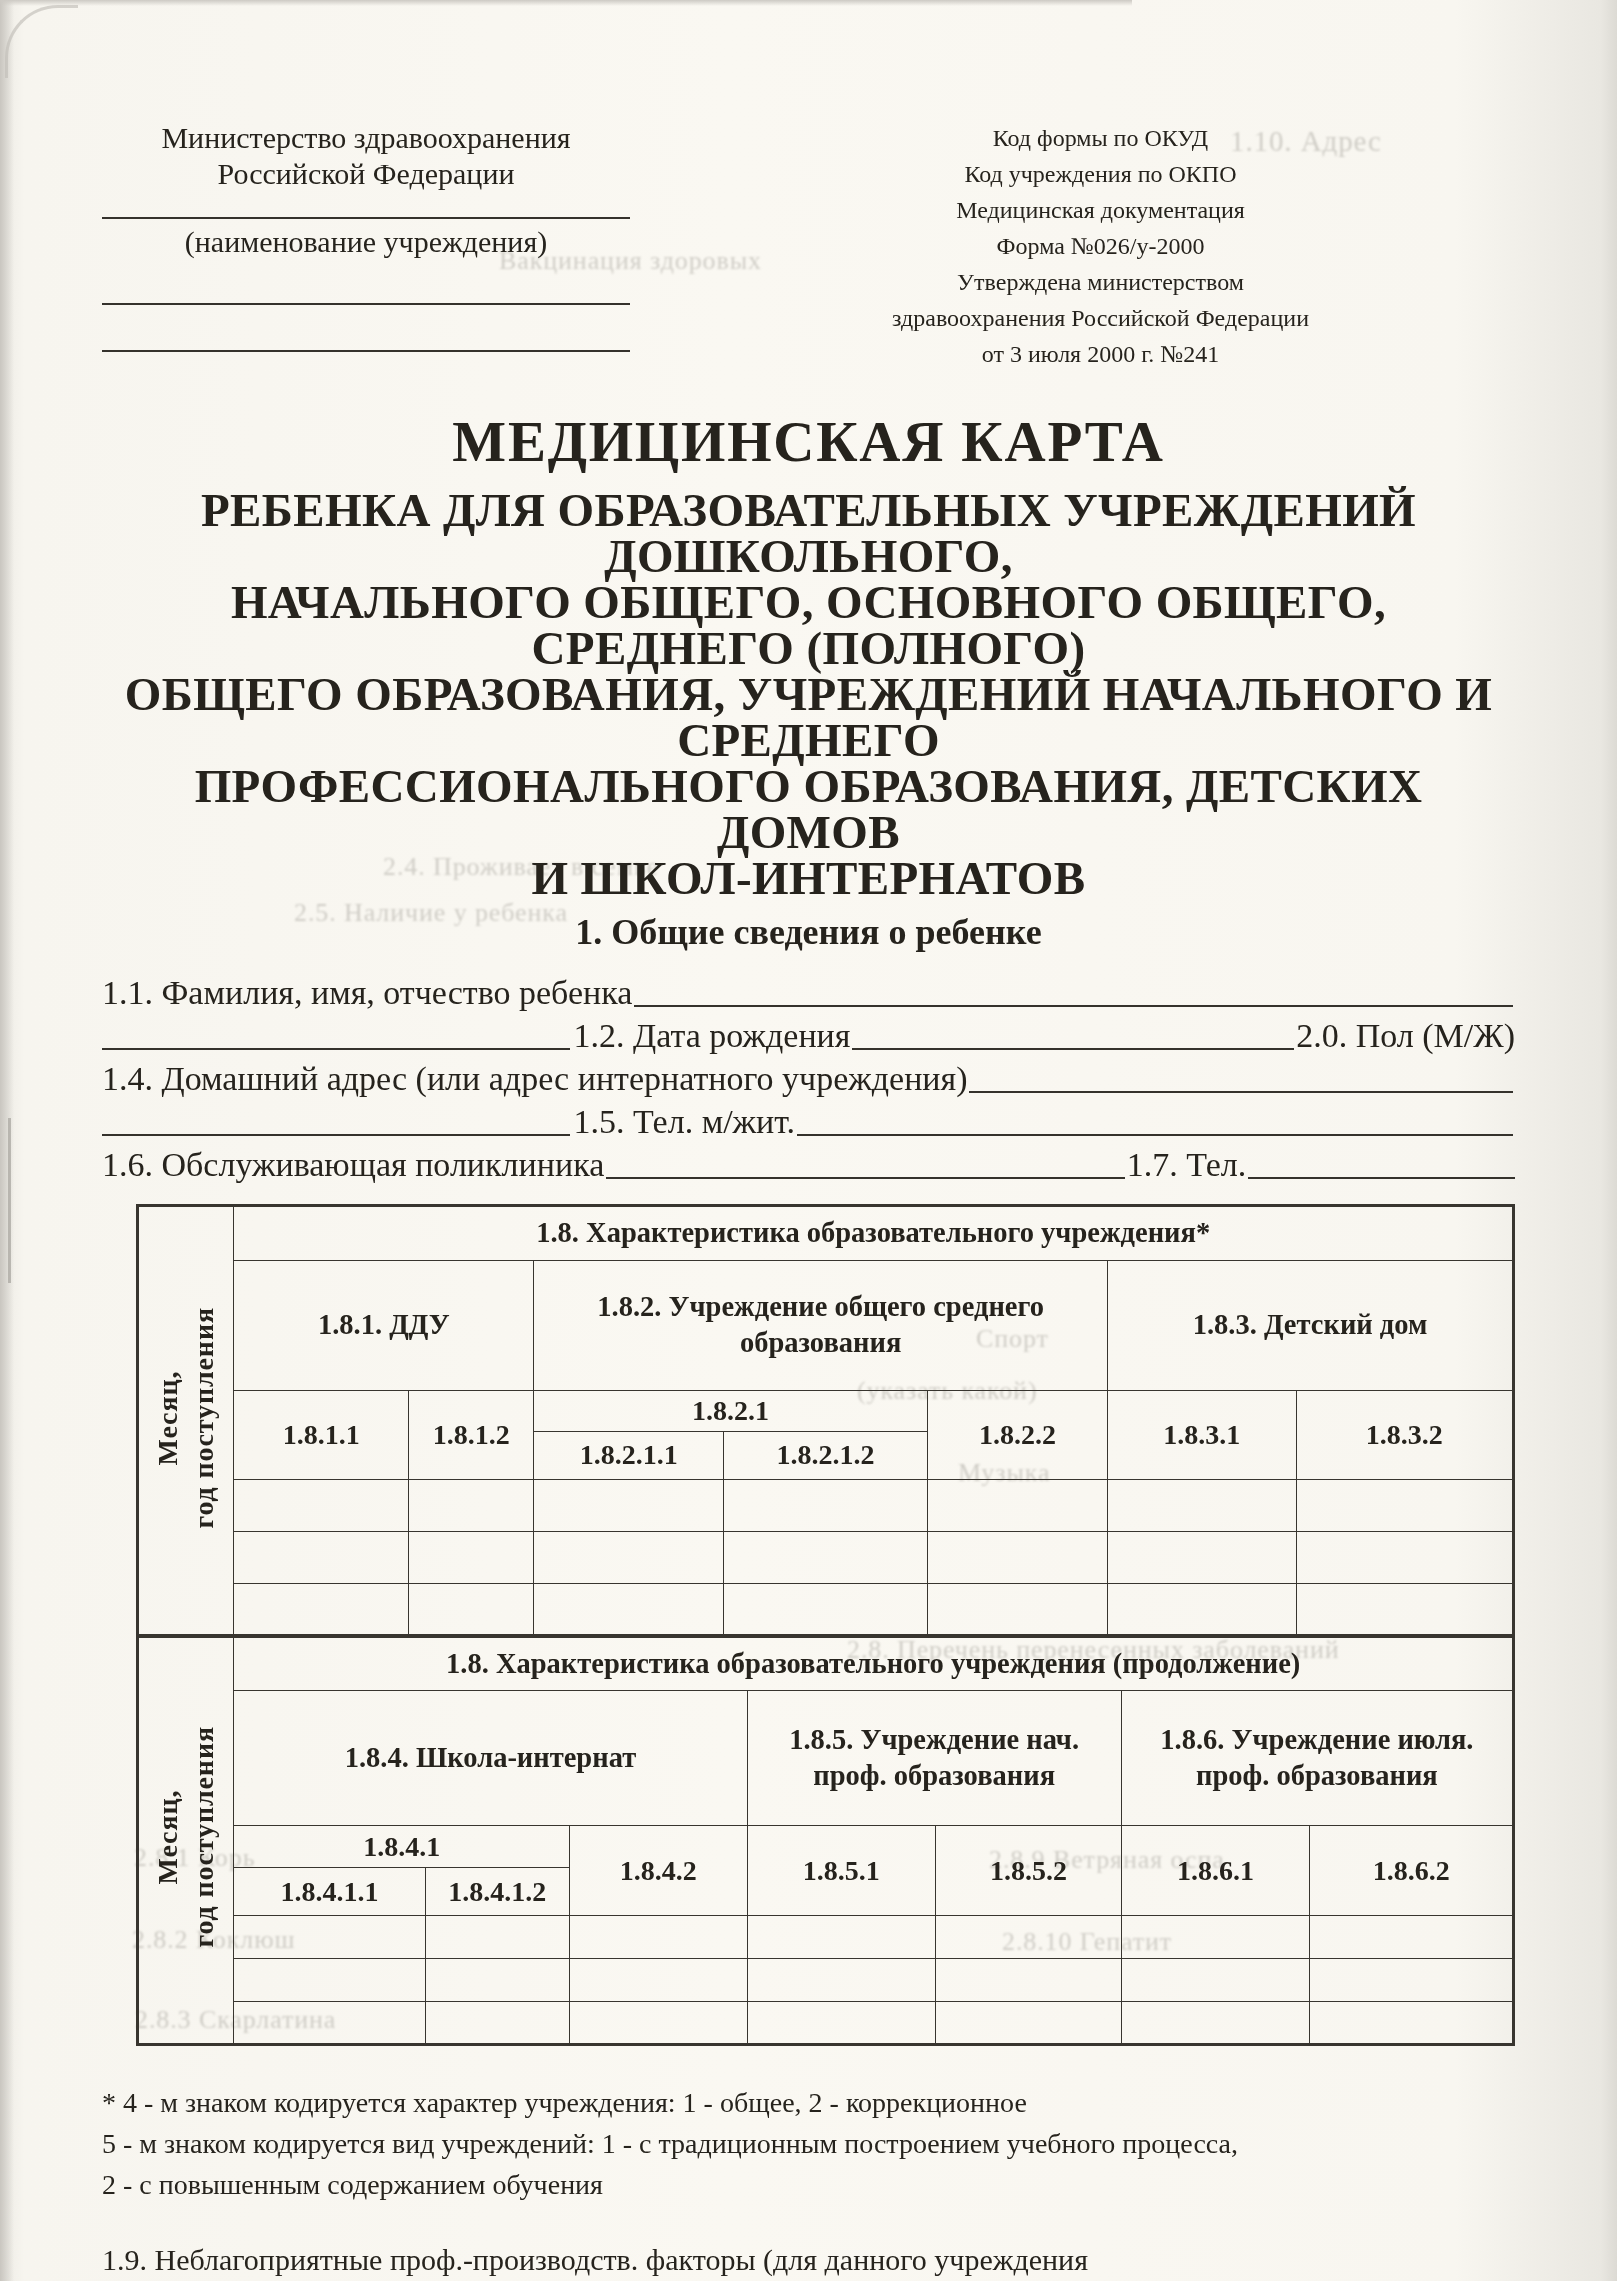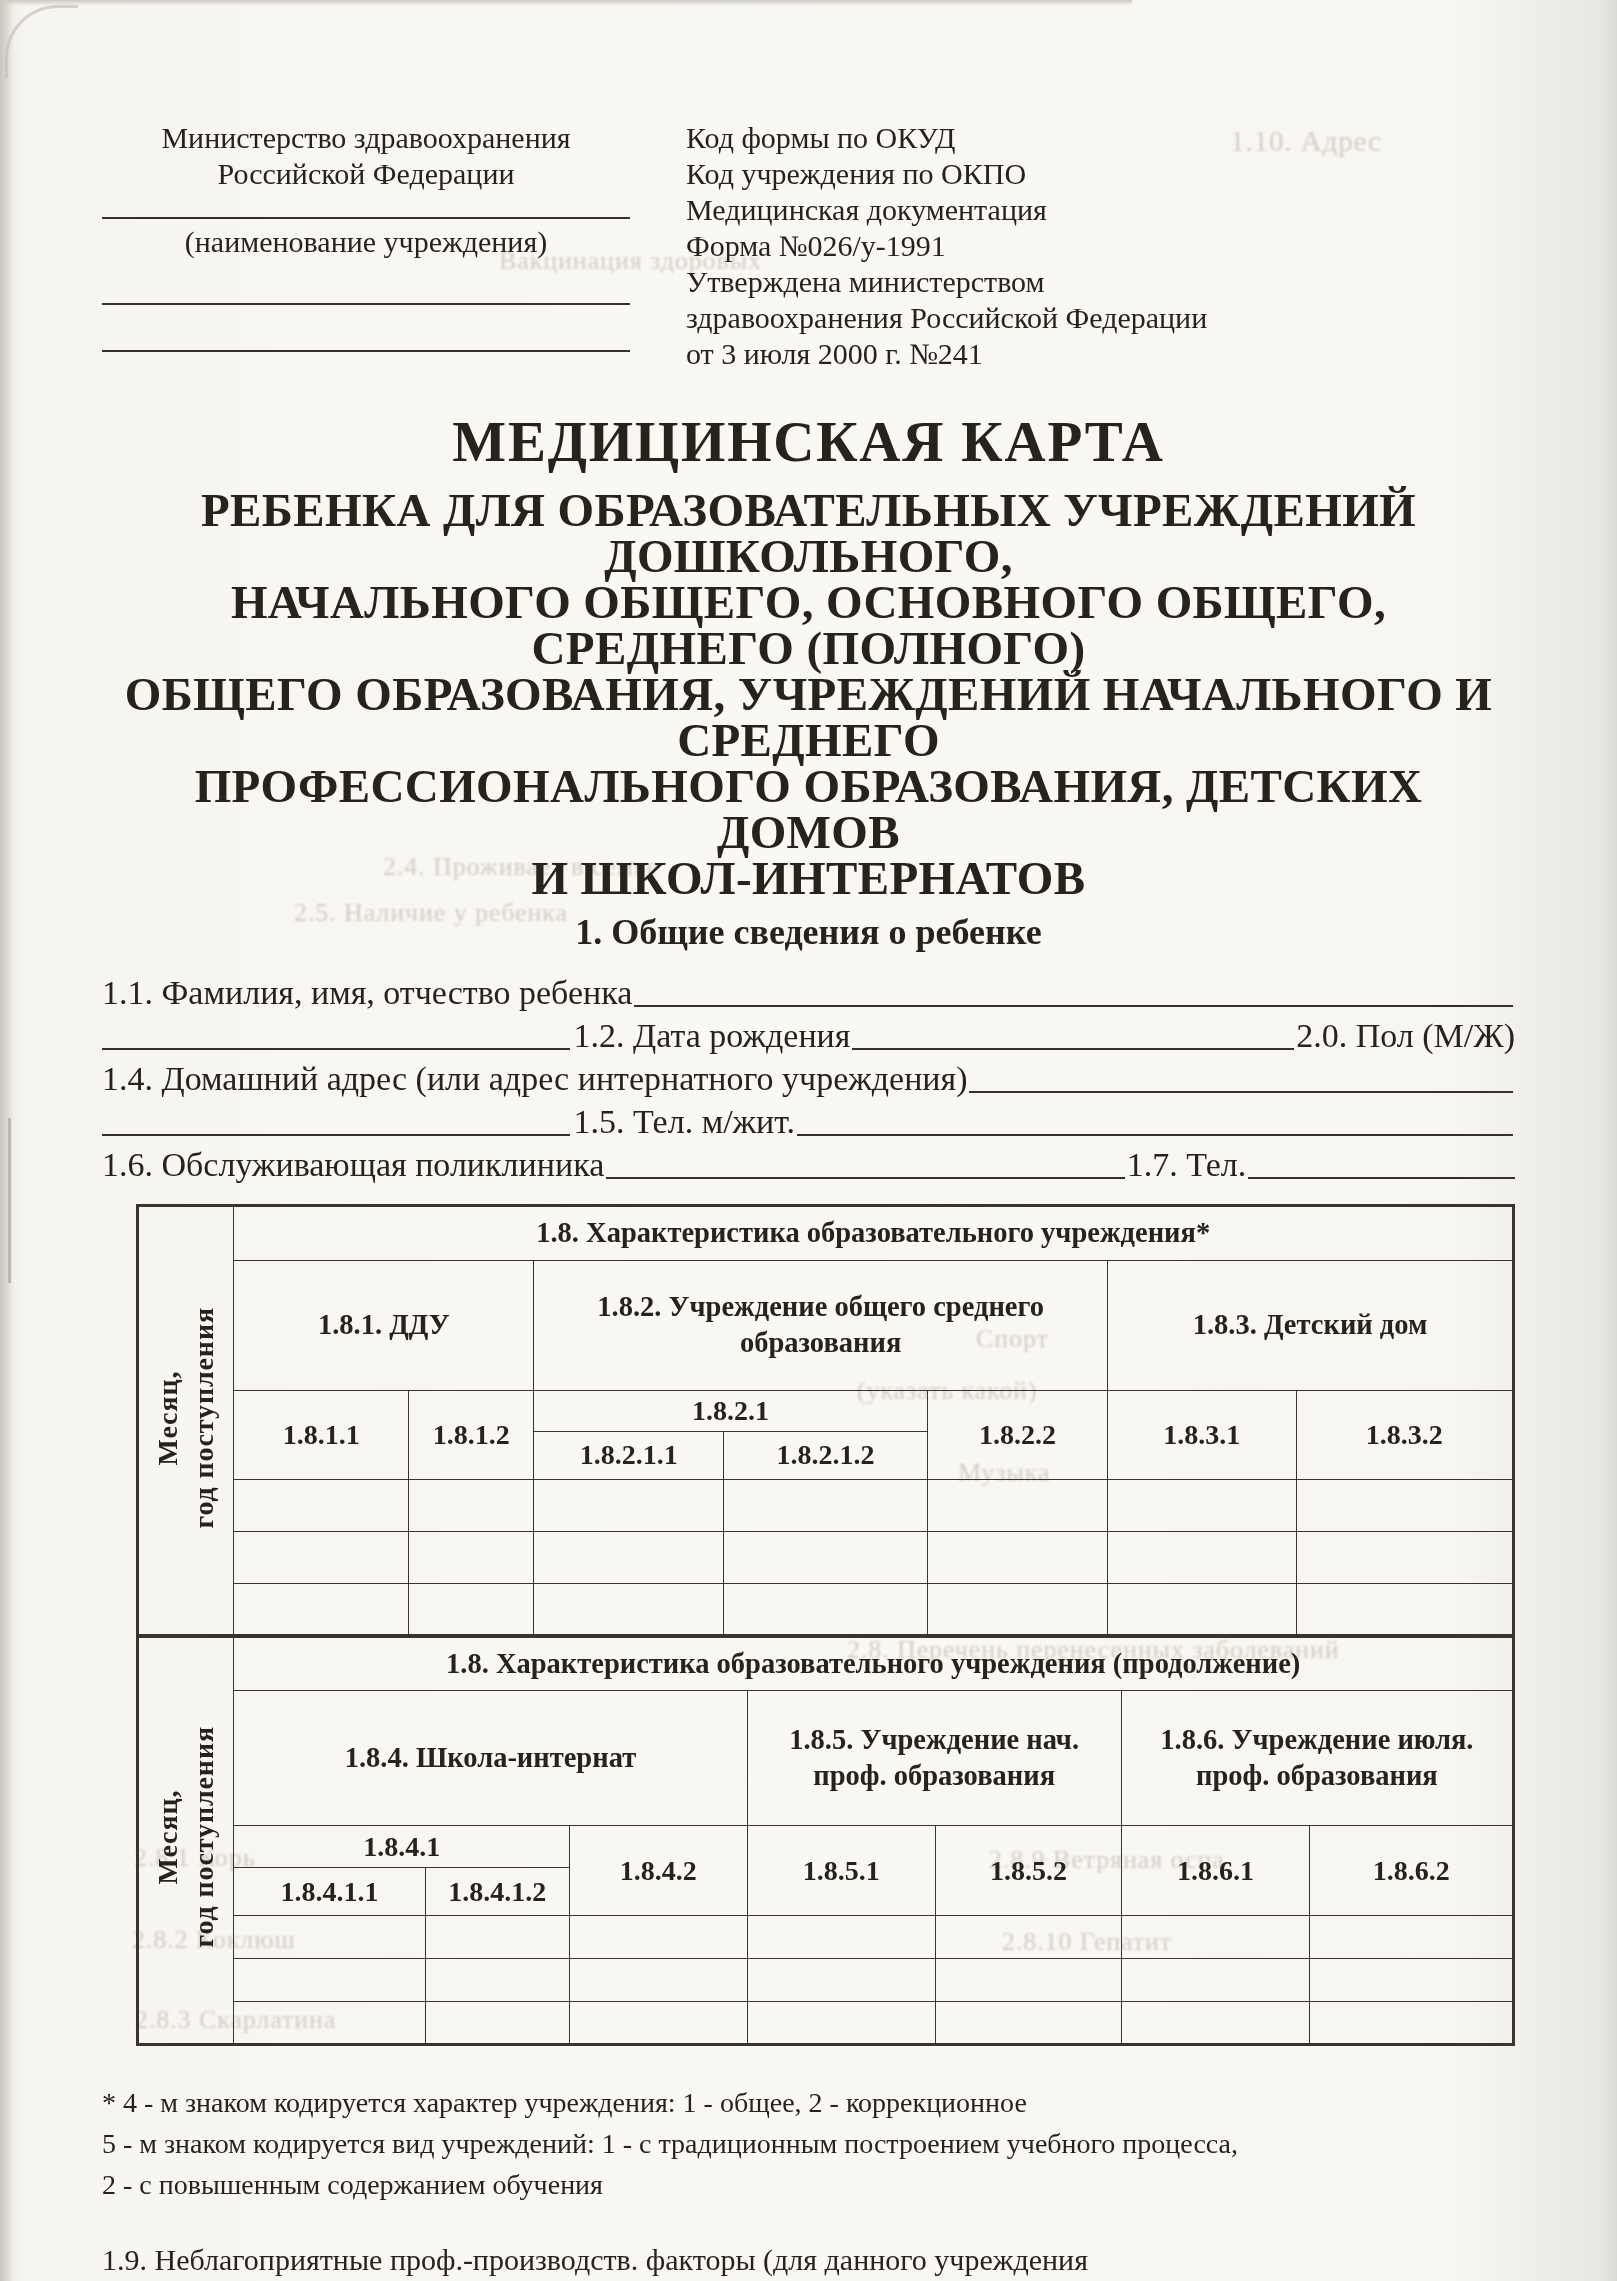--- a/index.html
+++ b/index.html
@@ -35,21 +35,21 @@
   .a9{left:132px;top:1925px;}
   .a10{left:135px;top:2005px;}
   .a11{left:989px;top:1845px;}
   .a12{left:1002px;top:1927px;}
 
   .content{position:relative;padding:120px 102px 0 102px;}
 
   
   .hdr{display:flex;align-items:flex-start;}
   .hdr-left{width:528px;text-align:center;font-size:30px;line-height:36px;}
-  .hdr-right{margin-left:56px;flex:1;font-size:30px;line-height:36px;text-align:left;}
+  .hdr-right{margin-left:56px;flex:1;font-size:24px;line-height:36px;text-align:center;}
   .blank-line{border-bottom:2.7px solid #35322c;height:0;margin-top:25px;}
   .blank-line.b2{margin-top:43px;}
   .blank-line.b3{margin-top:45px;}
   .hdr-caption{margin-top:5.3px;}
 
   
   .main-title{margin-top:37px;text-align:center;font-weight:bold;
     font-size:57px;letter-spacing:1.8px;}
   .subtitle{margin-top:12.5px;text-align:center;font-weight:bold;
     font-size:47px;line-height:46px;letter-spacing:0.4px;}
@@ -127,21 +127,21 @@
         <div>Российской Федерации</div>
         <div class="blank-line"></div>
         <div class="hdr-caption">(наименование учреждения)</div>
         <div class="blank-line b2"></div>
         <div class="blank-line b3"></div>
       </div>
       <div class="hdr-right">
         <div>Код формы по ОКУД</div>
         <div>Код учреждения по ОКПО</div>
         <div>Медицинская документация</div>
-        <div>Форма №026/у-1991</div>
+        <div>Форма №026/у-2000</div>
         <div>Утверждена министерством</div>
         <div>здравоохранения Российской Федерации</div>
         <div>от 3 июля 2000 г. №241</div>
       </div>
     </div>
 
     <div class="main-title">МЕДИЦИНСКАЯ КАРТА</div>
     <div class="subtitle">
       <div>РЕБЕНКА ДЛЯ ОБРАЗОВАТЕЛЬНЫХ УЧРЕЖДЕНИЙ ДОШКОЛЬНОГО,</div>
       <div>НАЧАЛЬНОГО ОБЩЕГО, ОСНОВНОГО ОБЩЕГО, СРЕДНЕГО (ПОЛНОГО)</div>

